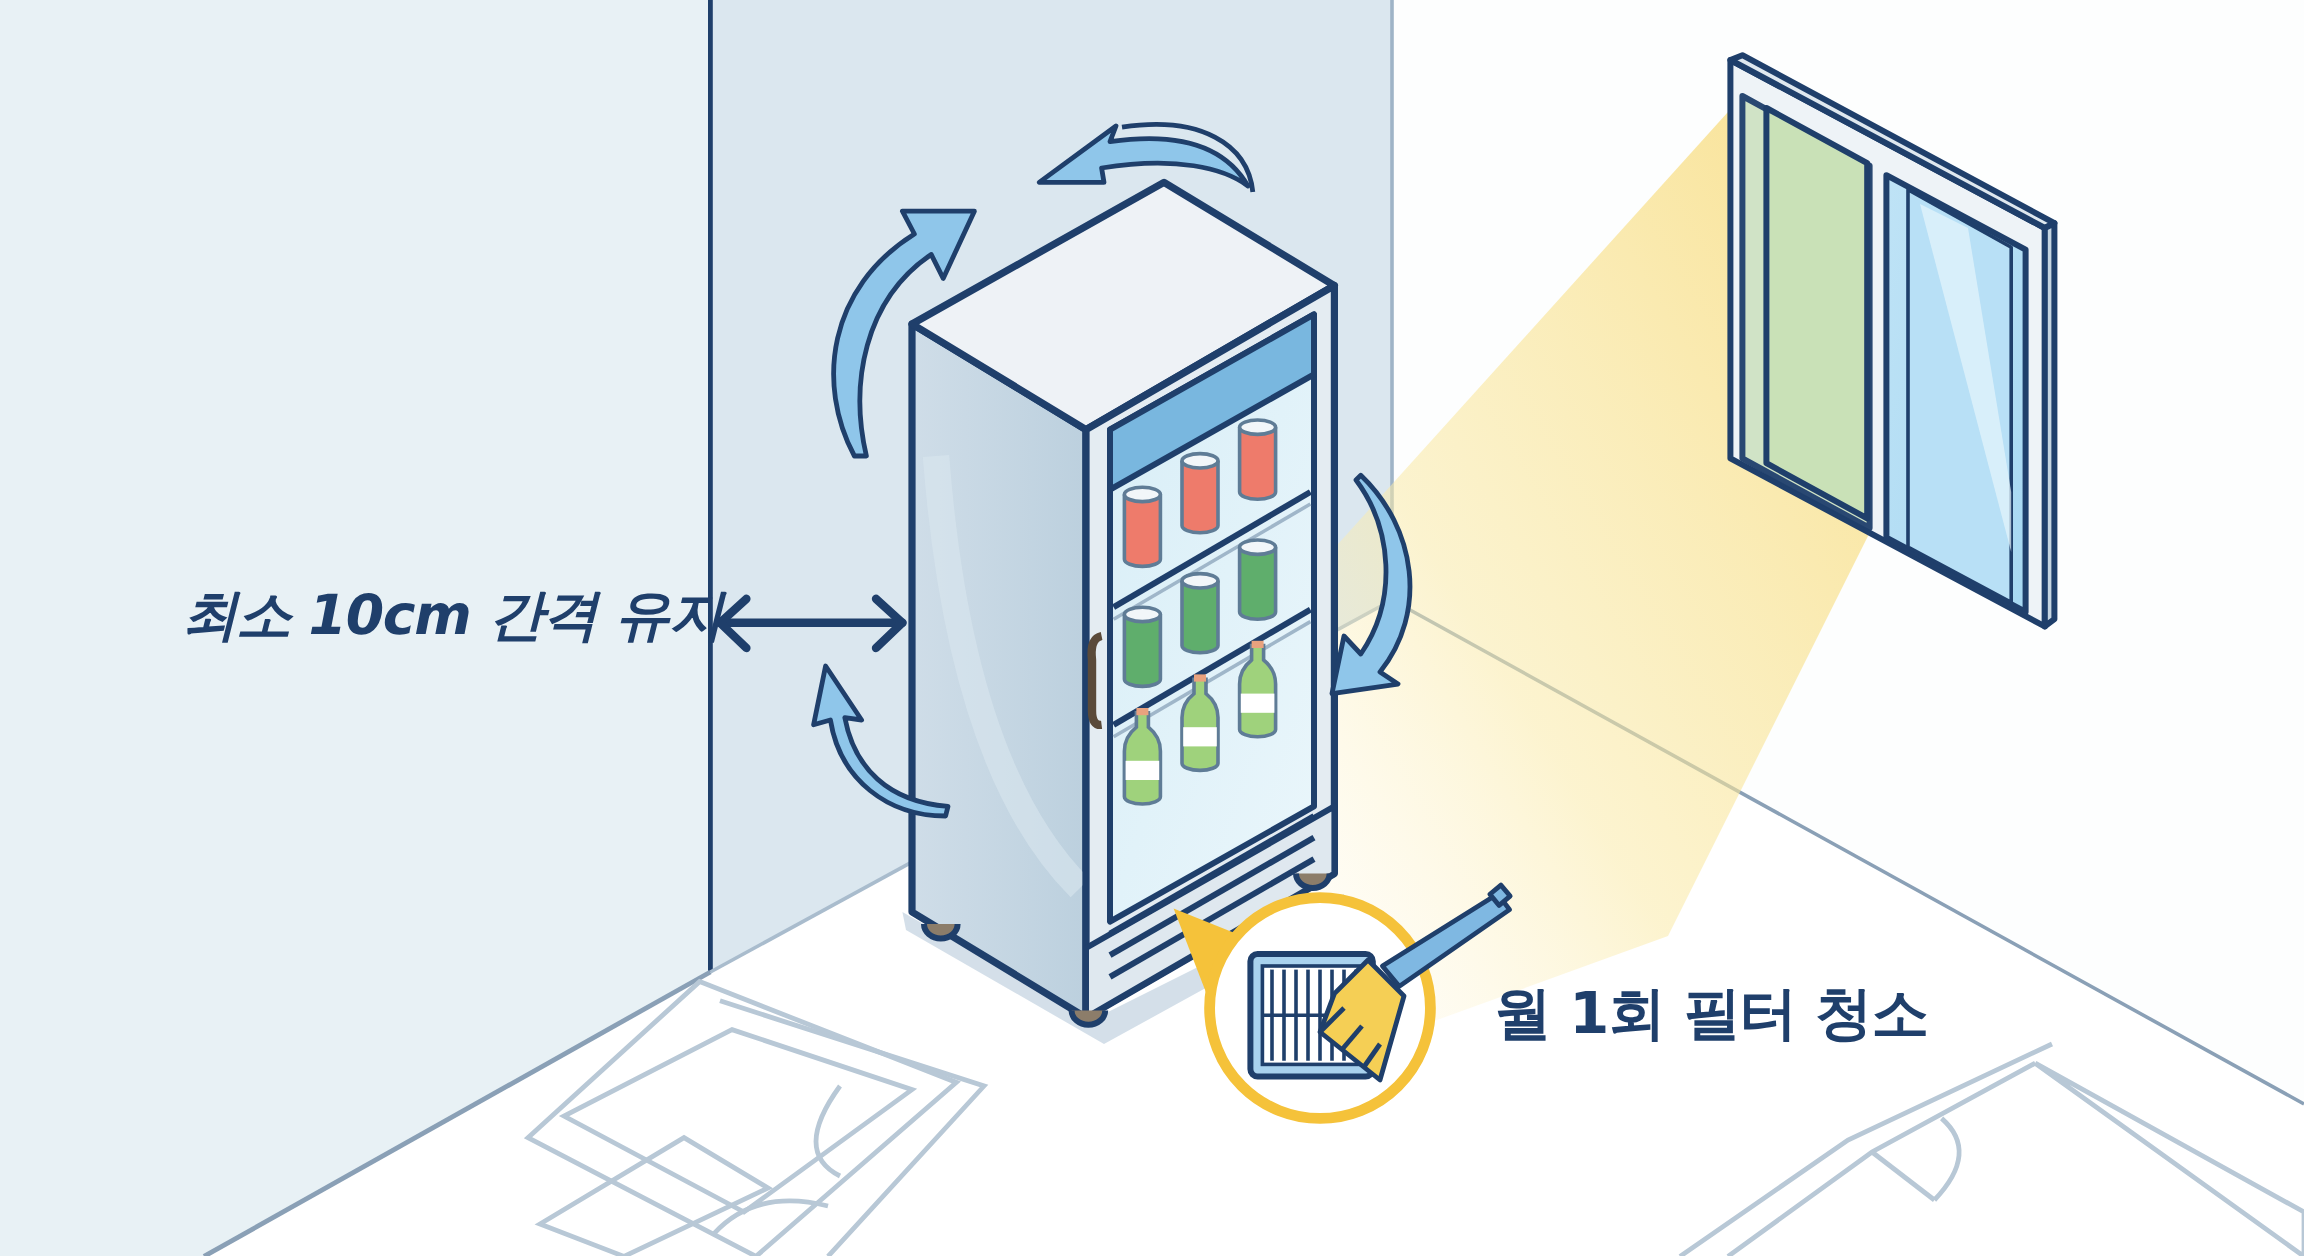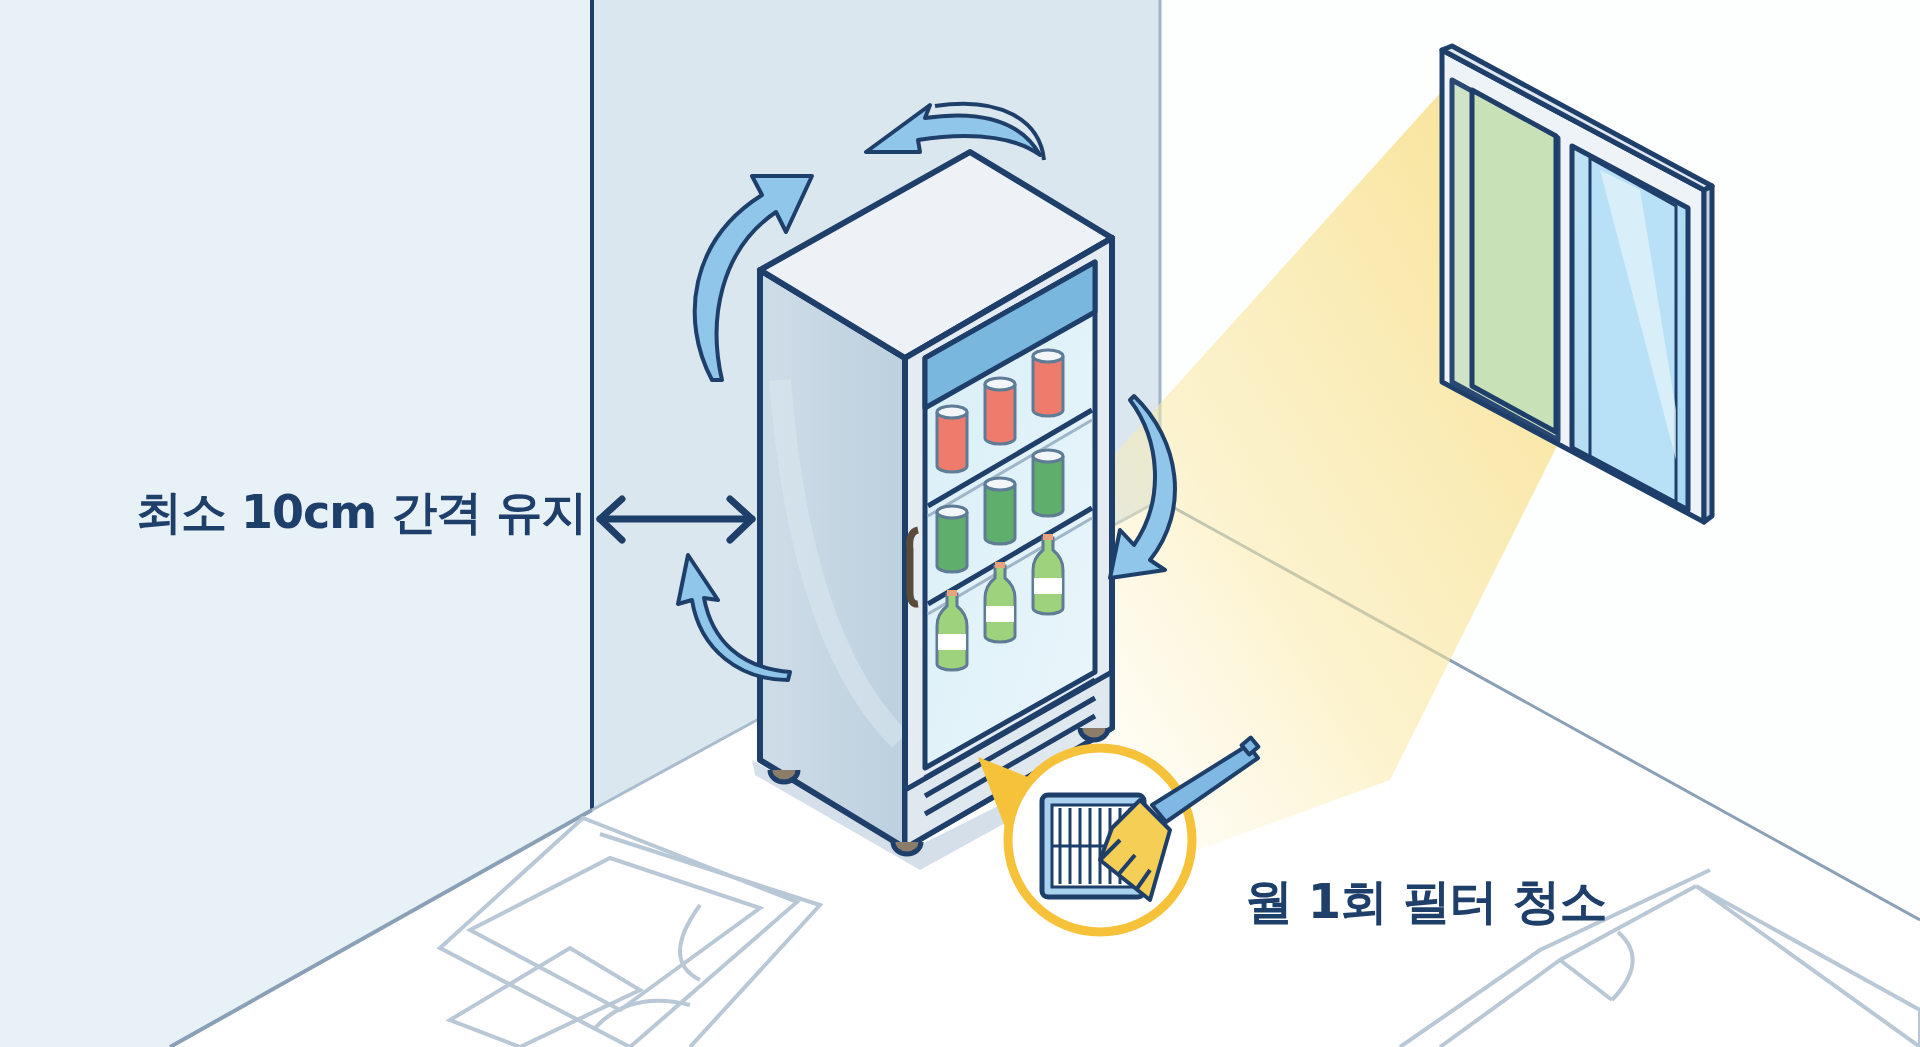--- a/index.html
+++ b/index.html
@@ -2,22 +2,22 @@
 <html><head>
 <meta charset="utf-8">
 <style>
   html, body { margin:0; padding:0; }
   body { width:1920px; height:1047px; overflow:hidden; background:#ffffff; font-family:"DejaVu Sans", sans-serif; }
   #scene { position:absolute; left:0; top:0; width:1920px; height:1047px; }
   .label {
     position:absolute; color:#1f3f6b; font-family:"DejaVu Sans", sans-serif; font-weight:bold;
     letter-spacing:-1px; white-space:nowrap;
   }
-  #label-clearance { left:136px; top:482px; font-size:46px; }
-  #label-filter { left:1245px; top:870px; font-size:48px; }
+  #label-clearance { left:152px; top:482px; font-size:46px;font-style:italic; }
+  #label-filter { left:1245px; top:813px; font-size:48px; }
 </style>
 </head>
 <body>
 
 <svg id="scene" viewBox="0 0 1920 1047" xmlns="http://www.w3.org/2000/svg">
   <defs>
     <linearGradient id="sunGrad" x1="1" y1="0" x2="0" y2="1">
       <stop offset="0" stop-color="#f7d66a" stop-opacity="0.75"></stop>
       <stop offset="0.6" stop-color="#faeaa8" stop-opacity="0.55"></stop>
       <stop offset="1" stop-color="#fff6d8" stop-opacity="0"></stop>

